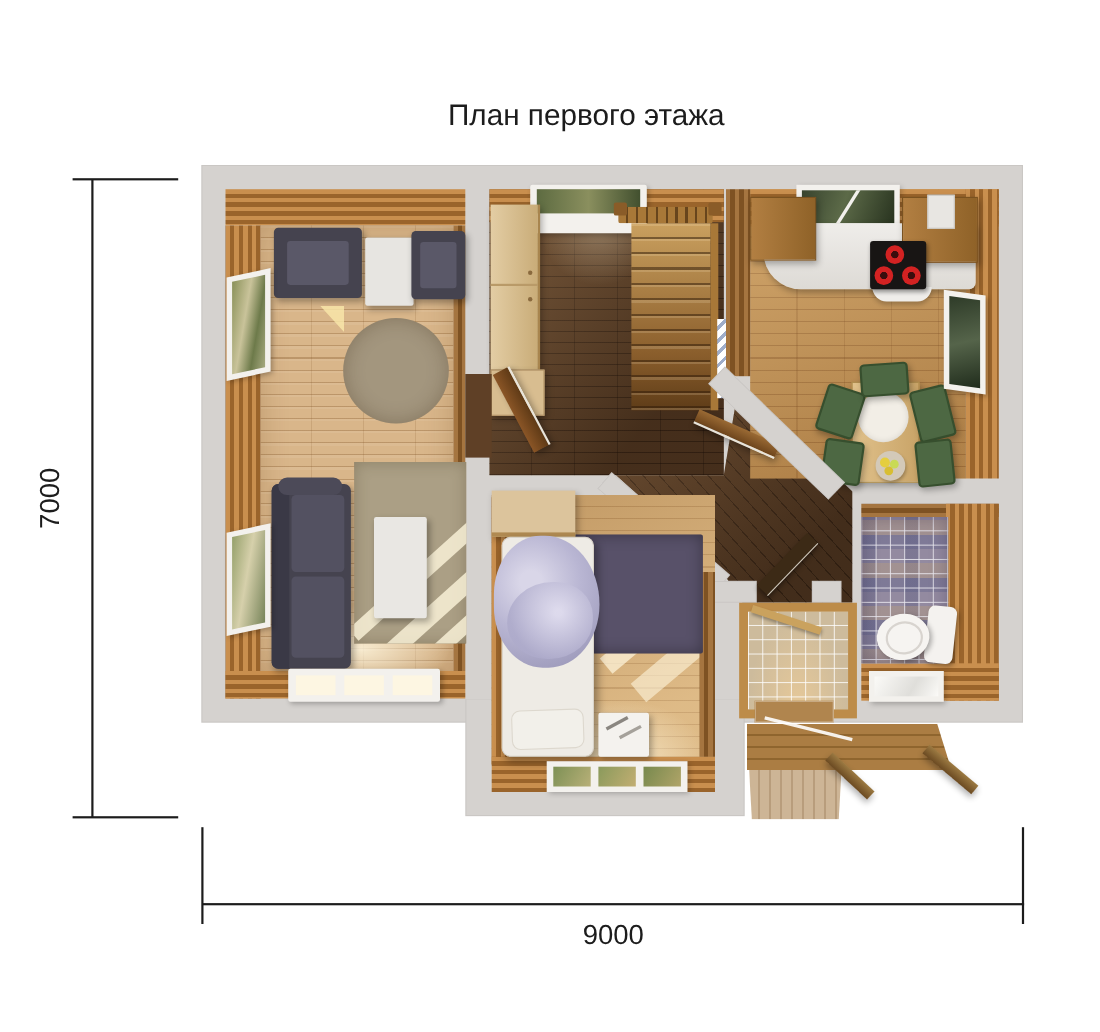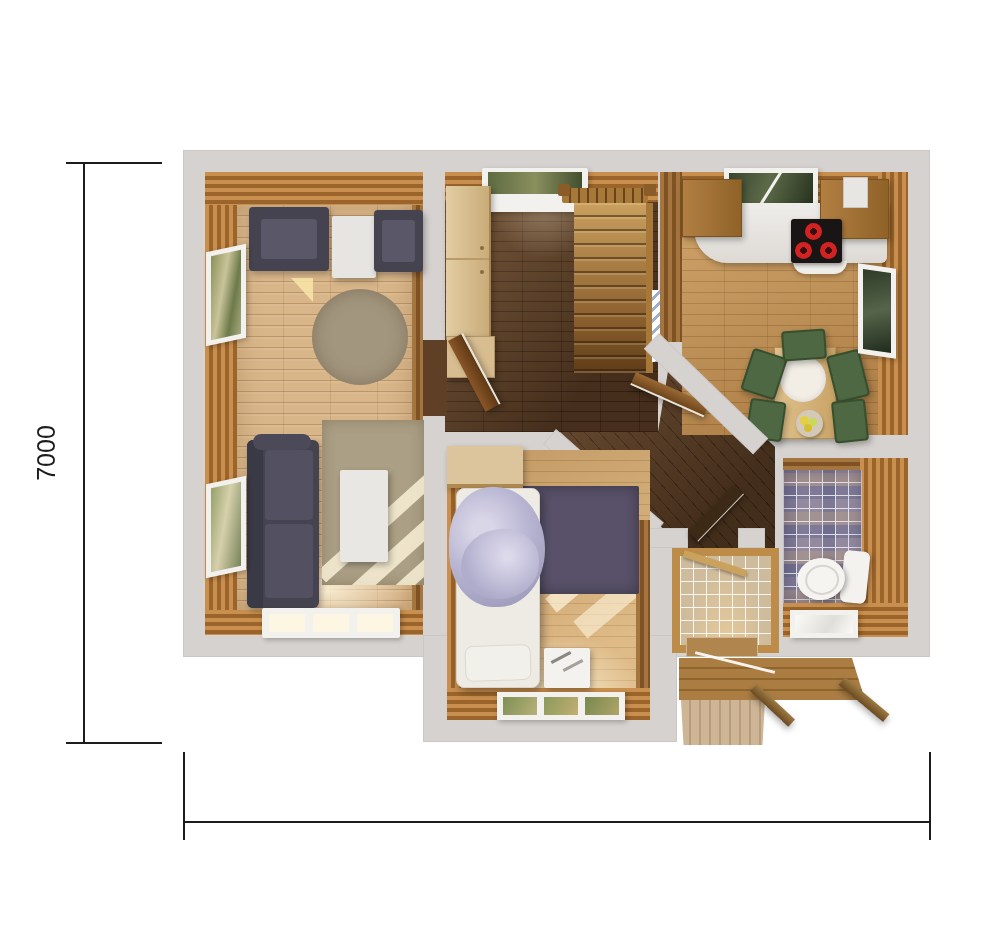--- a/index.html
+++ b/index.html
@@ -30,29 +30,31 @@
                       repeating-linear-gradient(180deg, transparent 0 10px, rgba(130,80,30,.28) 10px 11px); }
   .winframe { background:var(--white); box-shadow:2px 2px 5px rgba(0,0,0,.25); }
   .sun { background:rgba(255,247,222,.78); }
   .shadowed { box-shadow:2px 3px 6px rgba(0,0,0,.3); }
 </style>
 </head>
 <body>
 
 <div id="canvas">
 
+  <div class="abs txt" style="left:533px; top:90px; transform:translateX(-50%); font-size:27px; white-space:nowrap;">План первого этажа</div>
 
   <div class="abs" style="left:83px; top:163px; width:2px; height:580px; background:var(--dim);"></div>
   <div class="abs" style="left:66px; top:162px; width:96px; height:2px; background:var(--dim);"></div>
   <div class="abs" style="left:66px; top:742px; width:96px; height:2px; background:var(--dim);"></div>
   <div class="abs txt" style="left:10px; top:437px; width:76px; height:32px; transform:rotate(-90deg); font-size:25px; text-align:center;">7000</div>
 
   <div class="abs" style="left:184px; top:821px; width:747px; height:2px; background:var(--dim);"></div>
   <div class="abs" style="left:183px; top:752px; width:2px; height:88px; background:var(--dim);"></div>
   <div class="abs" style="left:929px; top:752px; width:2px; height:88px; background:var(--dim);"></div>
+  <div class="abs txt" style="left:184px; top:836px; width:747px; text-align:center; font-size:25px;">9000</div>
 
   <div class="abs wall" style="left:183px; top:150px; width:747px; height:507px;"></div>
   <div class="abs wall" style="left:423px; top:635px; width:254px; height:107px;"></div>
 
   <div class="abs panel-h" style="left:205px; top:172px; width:218px; height:33px;"></div>
   <div class="abs panel-v" style="left:205px; top:205px; width:32px; height:430px;"></div>
   <div class="abs panel-h" style="left:205px; top:610px; width:218px; height:25px;"></div>
   <div class="abs panel-v panel-dim" style="left:412px; top:205px; width:11px; height:405px;"></div>
   <div class="abs floor-living" style="left:237px; top:205px; width:175px; height:405px; box-shadow: inset 0 0 26px rgba(90,50,10,.22);"></div>
   <div class="abs" style="left:245px; top:550px; width:165px; height:80px; background:radial-gradient(ellipse at center, rgba(255,248,225,.8), rgba(255,248,225,0) 70%);"></div>

